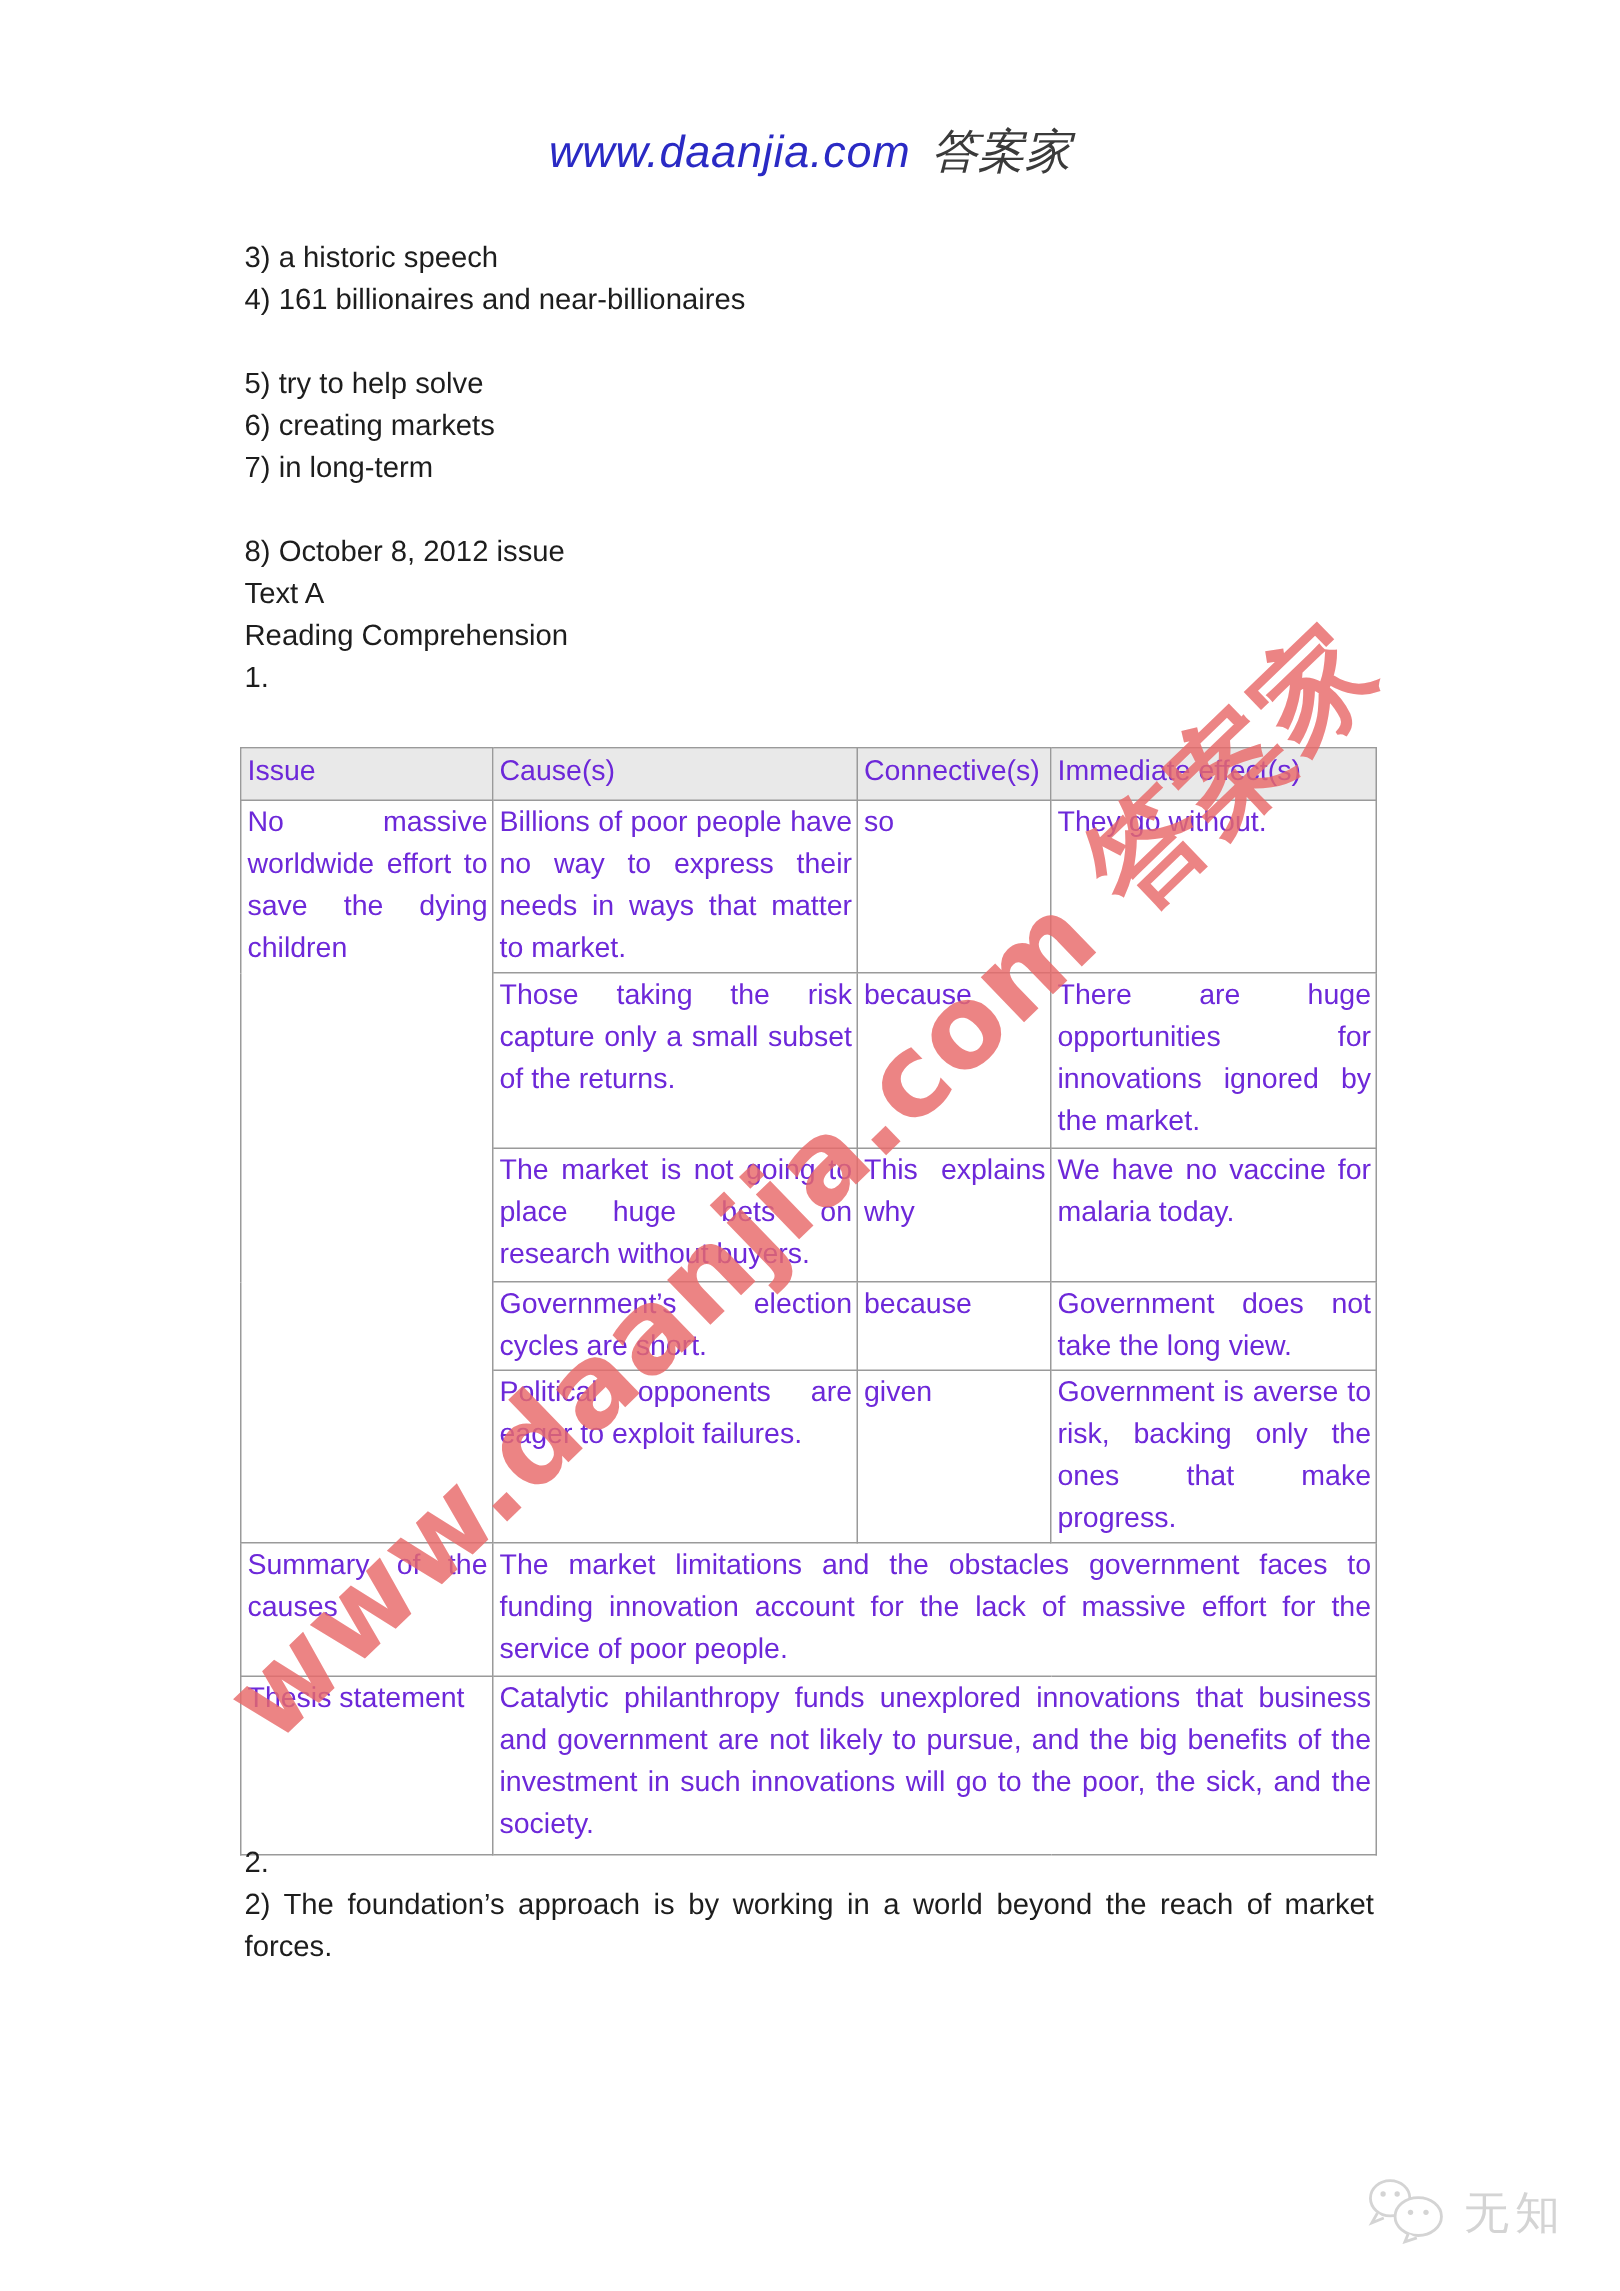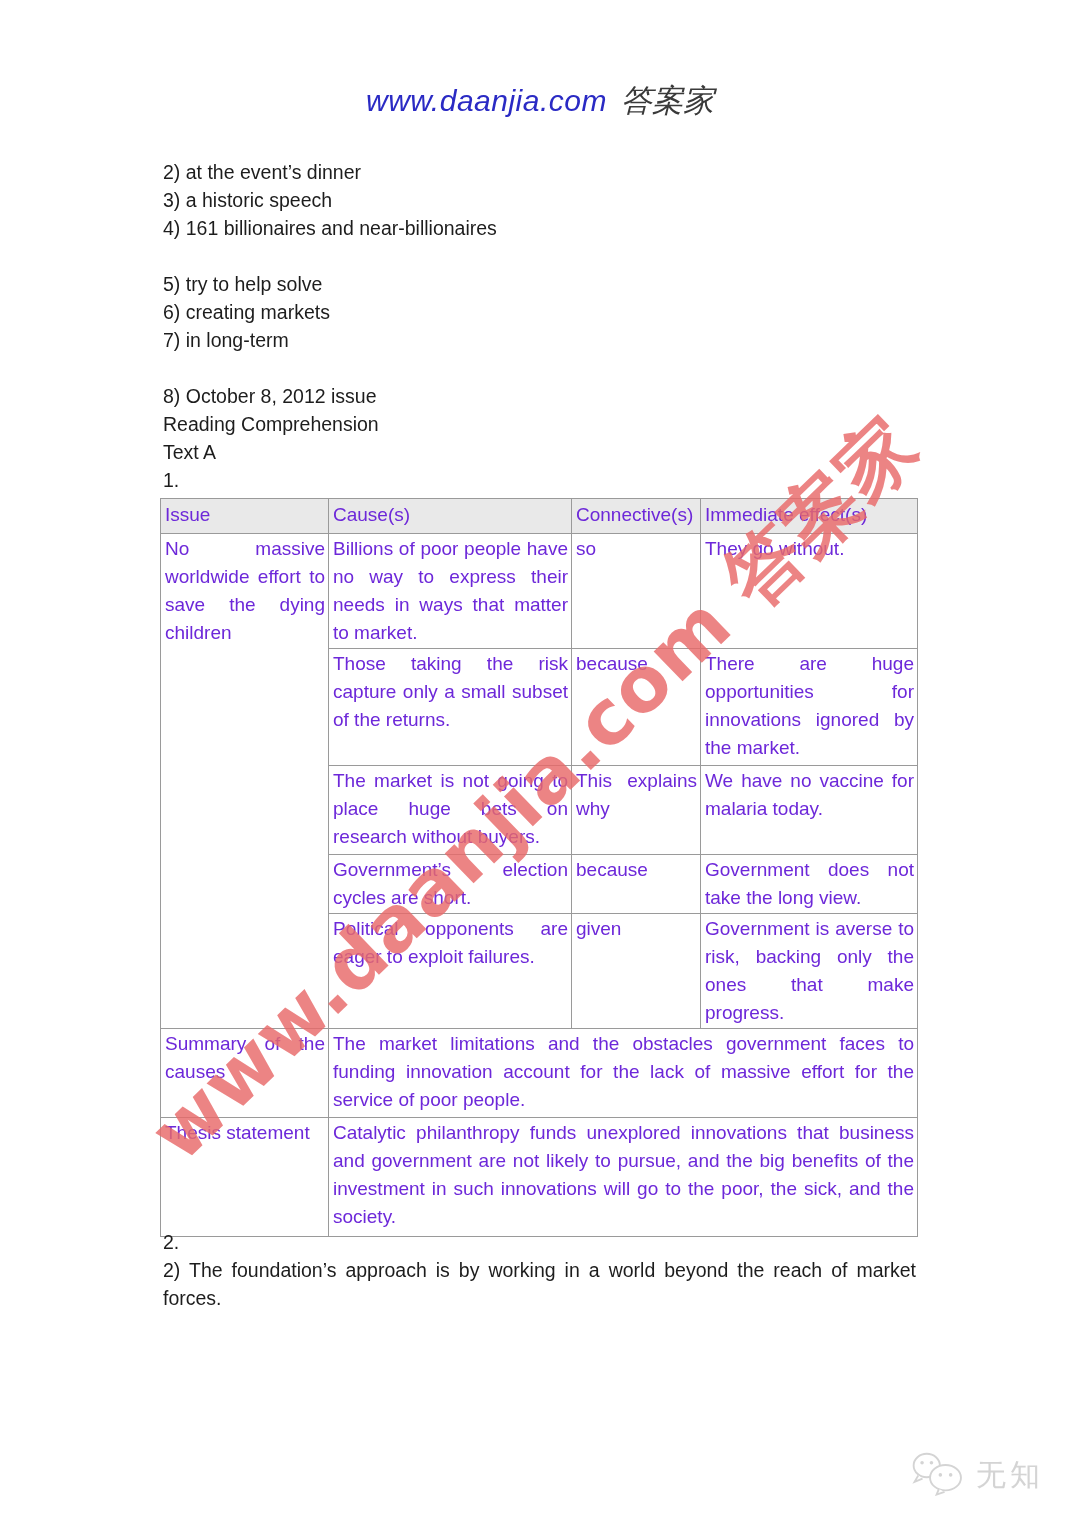--- a/index.html
+++ b/index.html
@@ -100,31 +100,30 @@
 </head>
 <body>
 
 <div class="page">
 
   <div class="site-header">
     <span class="url">www.daanjia.com</span><span class="brand">答案家</span>
   </div>
 
   <div class="intro">
-    <div class="line">2) at the event’s dinner</div>
     <div class="line">3) a historic speech</div>
     <div class="line">4) 161 billionaires and near-billionaires</div>
     <div class="line"></div>
     <div class="line">5) try to help solve</div>
     <div class="line">6) creating markets</div>
     <div class="line">7) in long-term</div>
     <div class="line"></div>
     <div class="line">8) October 8, 2012 issue</div>
+    <div class="line">Text A</div>
     <div class="line">Reading Comprehension</div>
-    <div class="line">Text A</div>
     <div class="line">1.</div>
   </div>
 
   <table class="answers">
     <colgroup>
         <col class="c1">
         <col class="c2">
         <col class="c3">
         <col class="c4">
       </colgroup>

